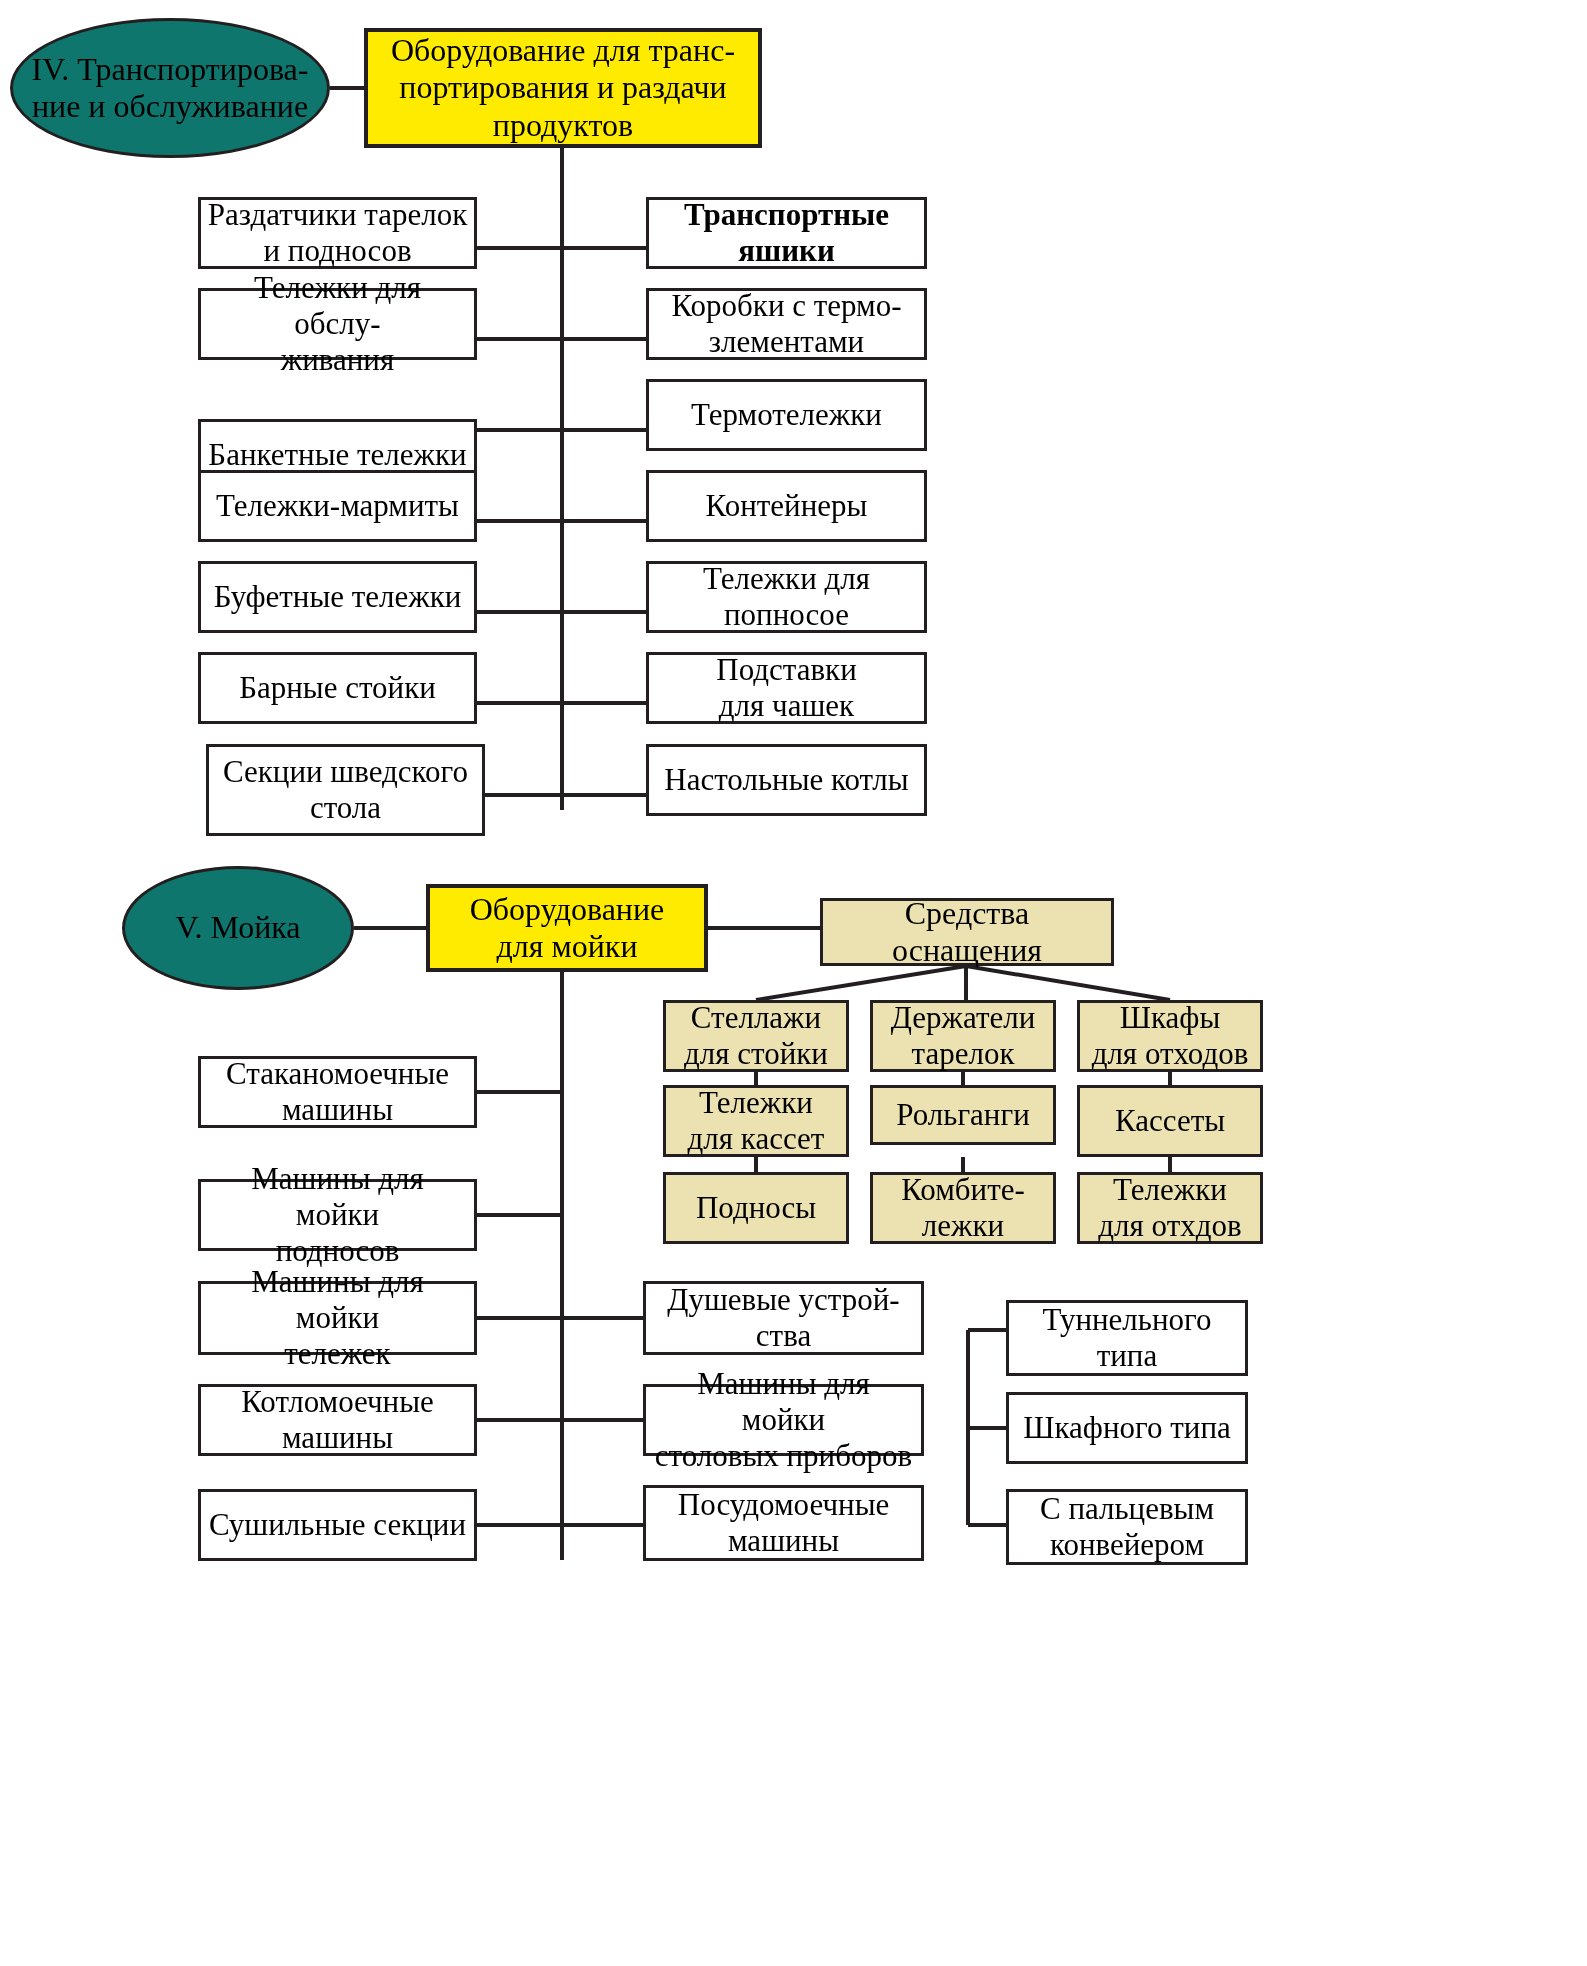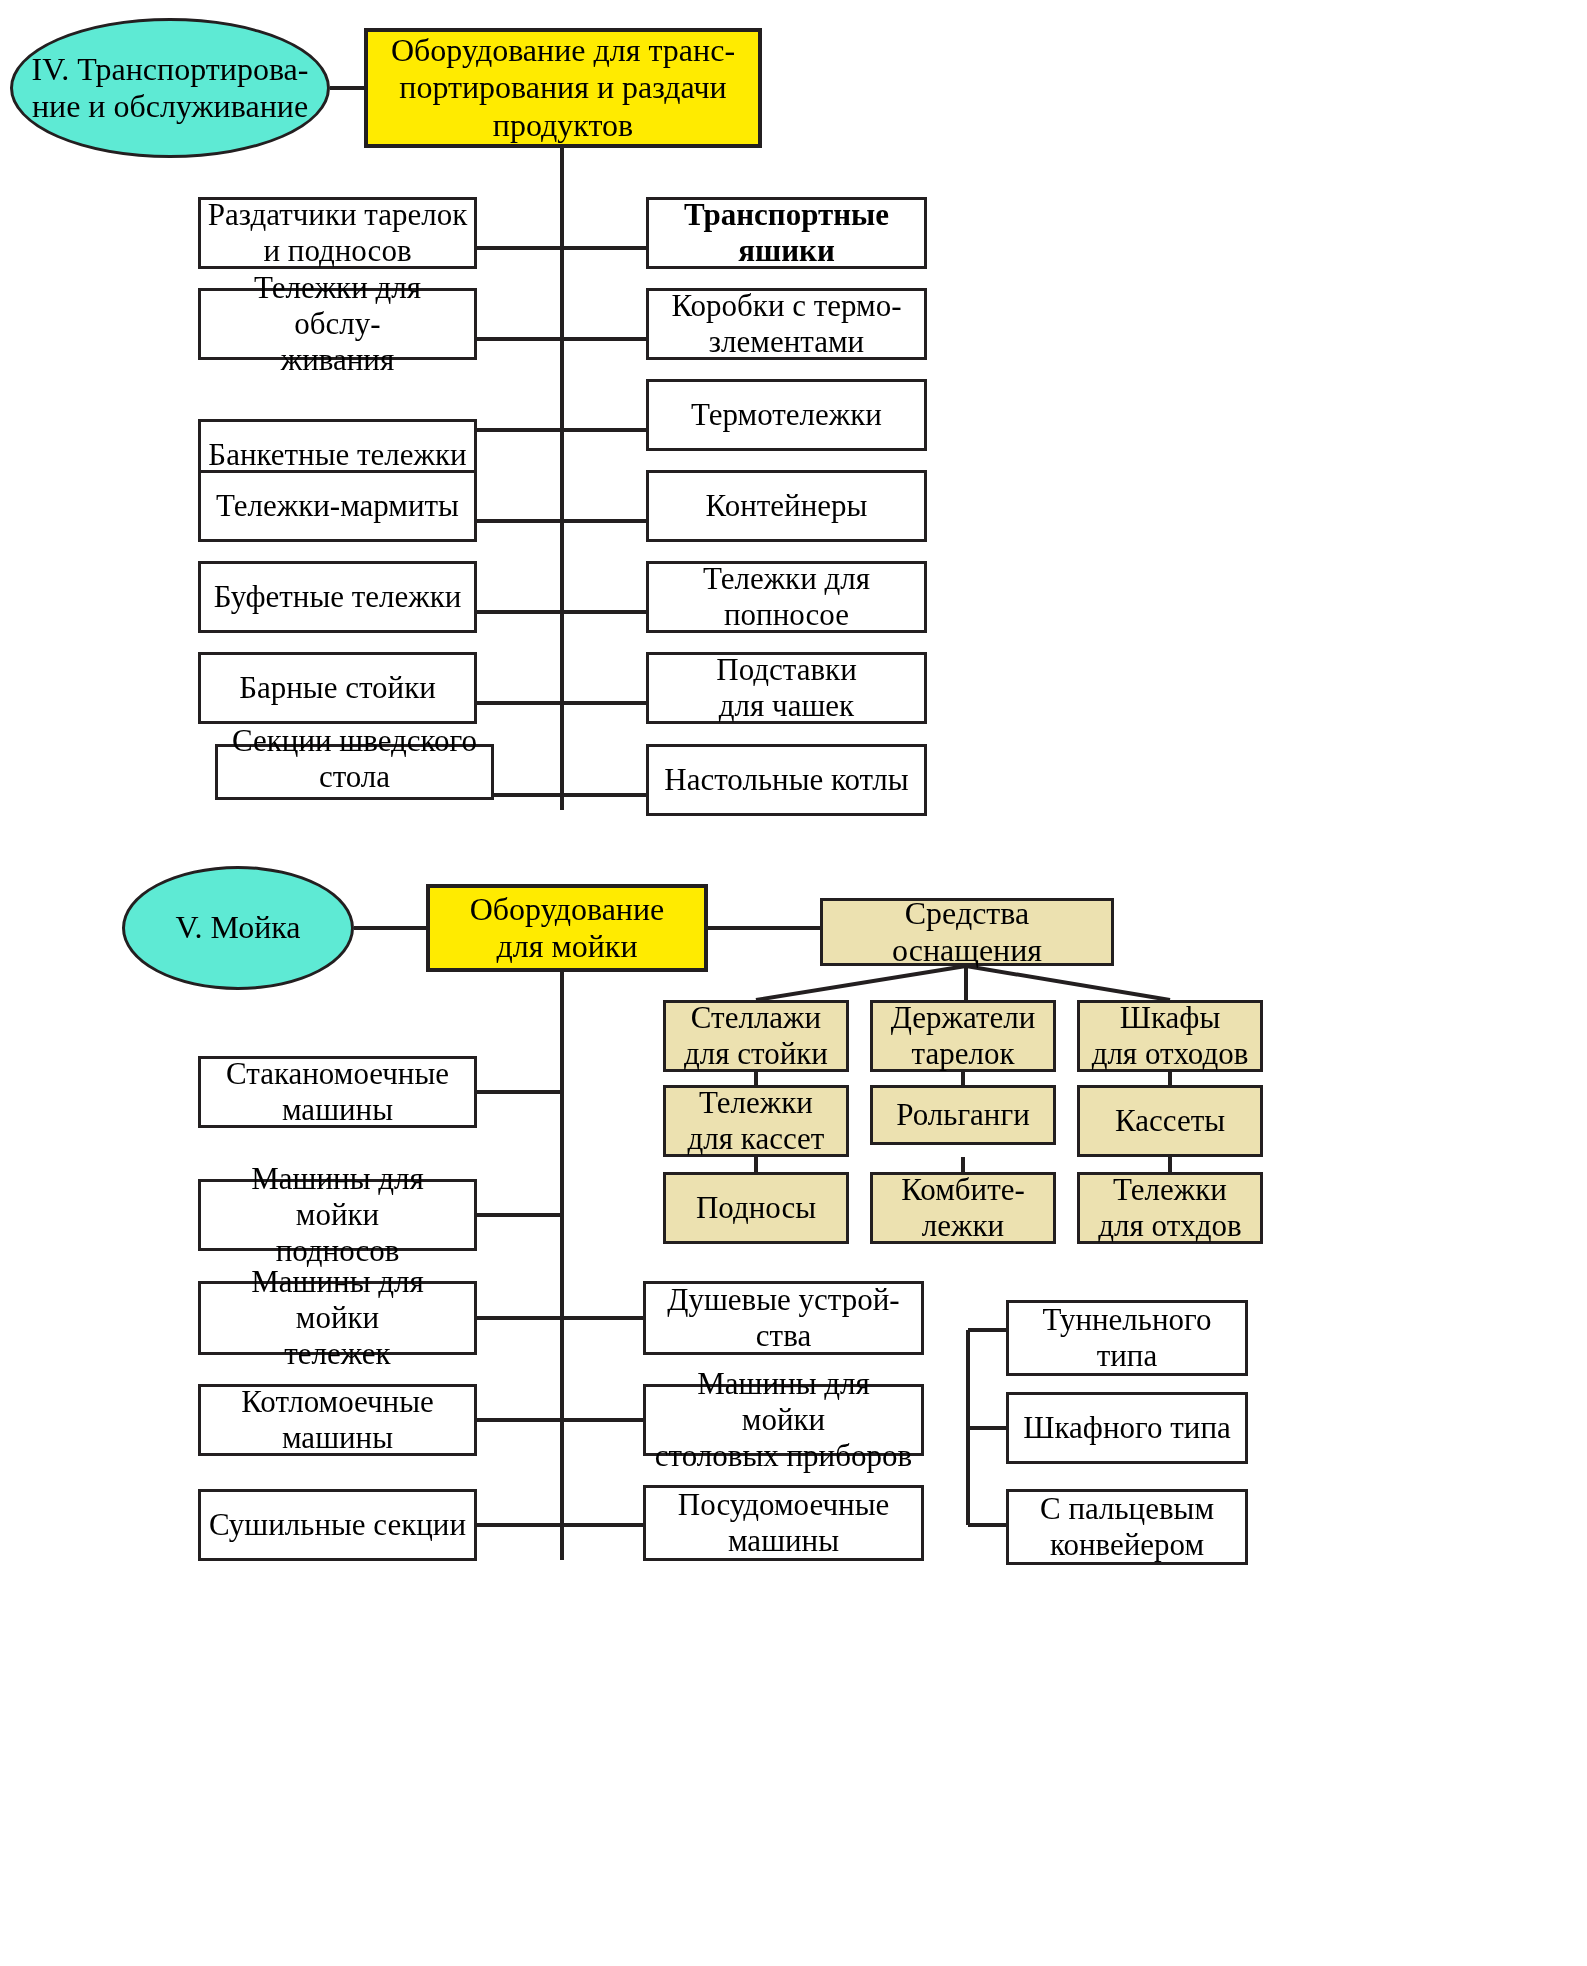--- a/index.html
+++ b/index.html
@@ -6,21 +6,21 @@
   body{width:1587px;height:1966px;position:relative;
        font-family:"Liberation Serif","DejaVu Serif",serif;color:#000;}
   #stage{position:relative;width:1587px;height:1966px;overflow:hidden;}
   svg.links{position:absolute;left:0;top:0;width:1587px;height:1966px;
             pointer-events:none;}
   .node{position:absolute;box-sizing:border-box;display:flex;
         align-items:center;justify-content:center;text-align:center;
         line-height:1.16;border:3px solid #231f20;background:#fff;
         padding:2px 6px;}
   .node span{display:block;white-space:pre-line;}
-  .ellipse{border-radius:50%;background:#5eead4;border:3px solid #231f20;}
+  .ellipse{border-radius:50%;background:#0f766e;border:3px solid #231f20;}
   .yellow{background:#ffeb00;border:4px solid #231f20;}
   .beige{background:#ece1b0;border:3px solid #231f20;}
   .plain{background:#fff;}
   .f31{font-size:31px;}
   .f32{font-size:32px;}
 </style>
 </head>
 <body>
 
 <div id="stage">
@@ -106,21 +106,21 @@
     </div>
   <div class="node plain f31" style="left:198px;top:470px;width:279px;height:72px;">
     <span>Тележки-мармиты</span>
     </div>
   <div class="node plain f31" style="left:198px;top:561px;width:279px;height:72px;">
     <span>Буфетные тележки</span>
     </div>
   <div class="node plain f31" style="left:198px;top:652px;width:279px;height:72px;">
     <span>Барные стойки</span>
     </div>
-  <div class="node plain f31" style="left:215px;top:744px;width:279px;height:56px;align-items:flex-end;">
+  <div class="node plain f31" style="left:206px;top:744px;width:279px;height:92px;">
     <span>Секции шведского
 стола</span>
     </div>
 
   <div class="node plain f31" style="left:646px;top:197px;width:281px;height:72px;font-weight:bold;">
     <span>Транспортные
 яшики</span>
     </div>
   <div class="node plain f31" style="left:646px;top:288px;width:281px;height:72px;">
     <span>Коробки с термо-

